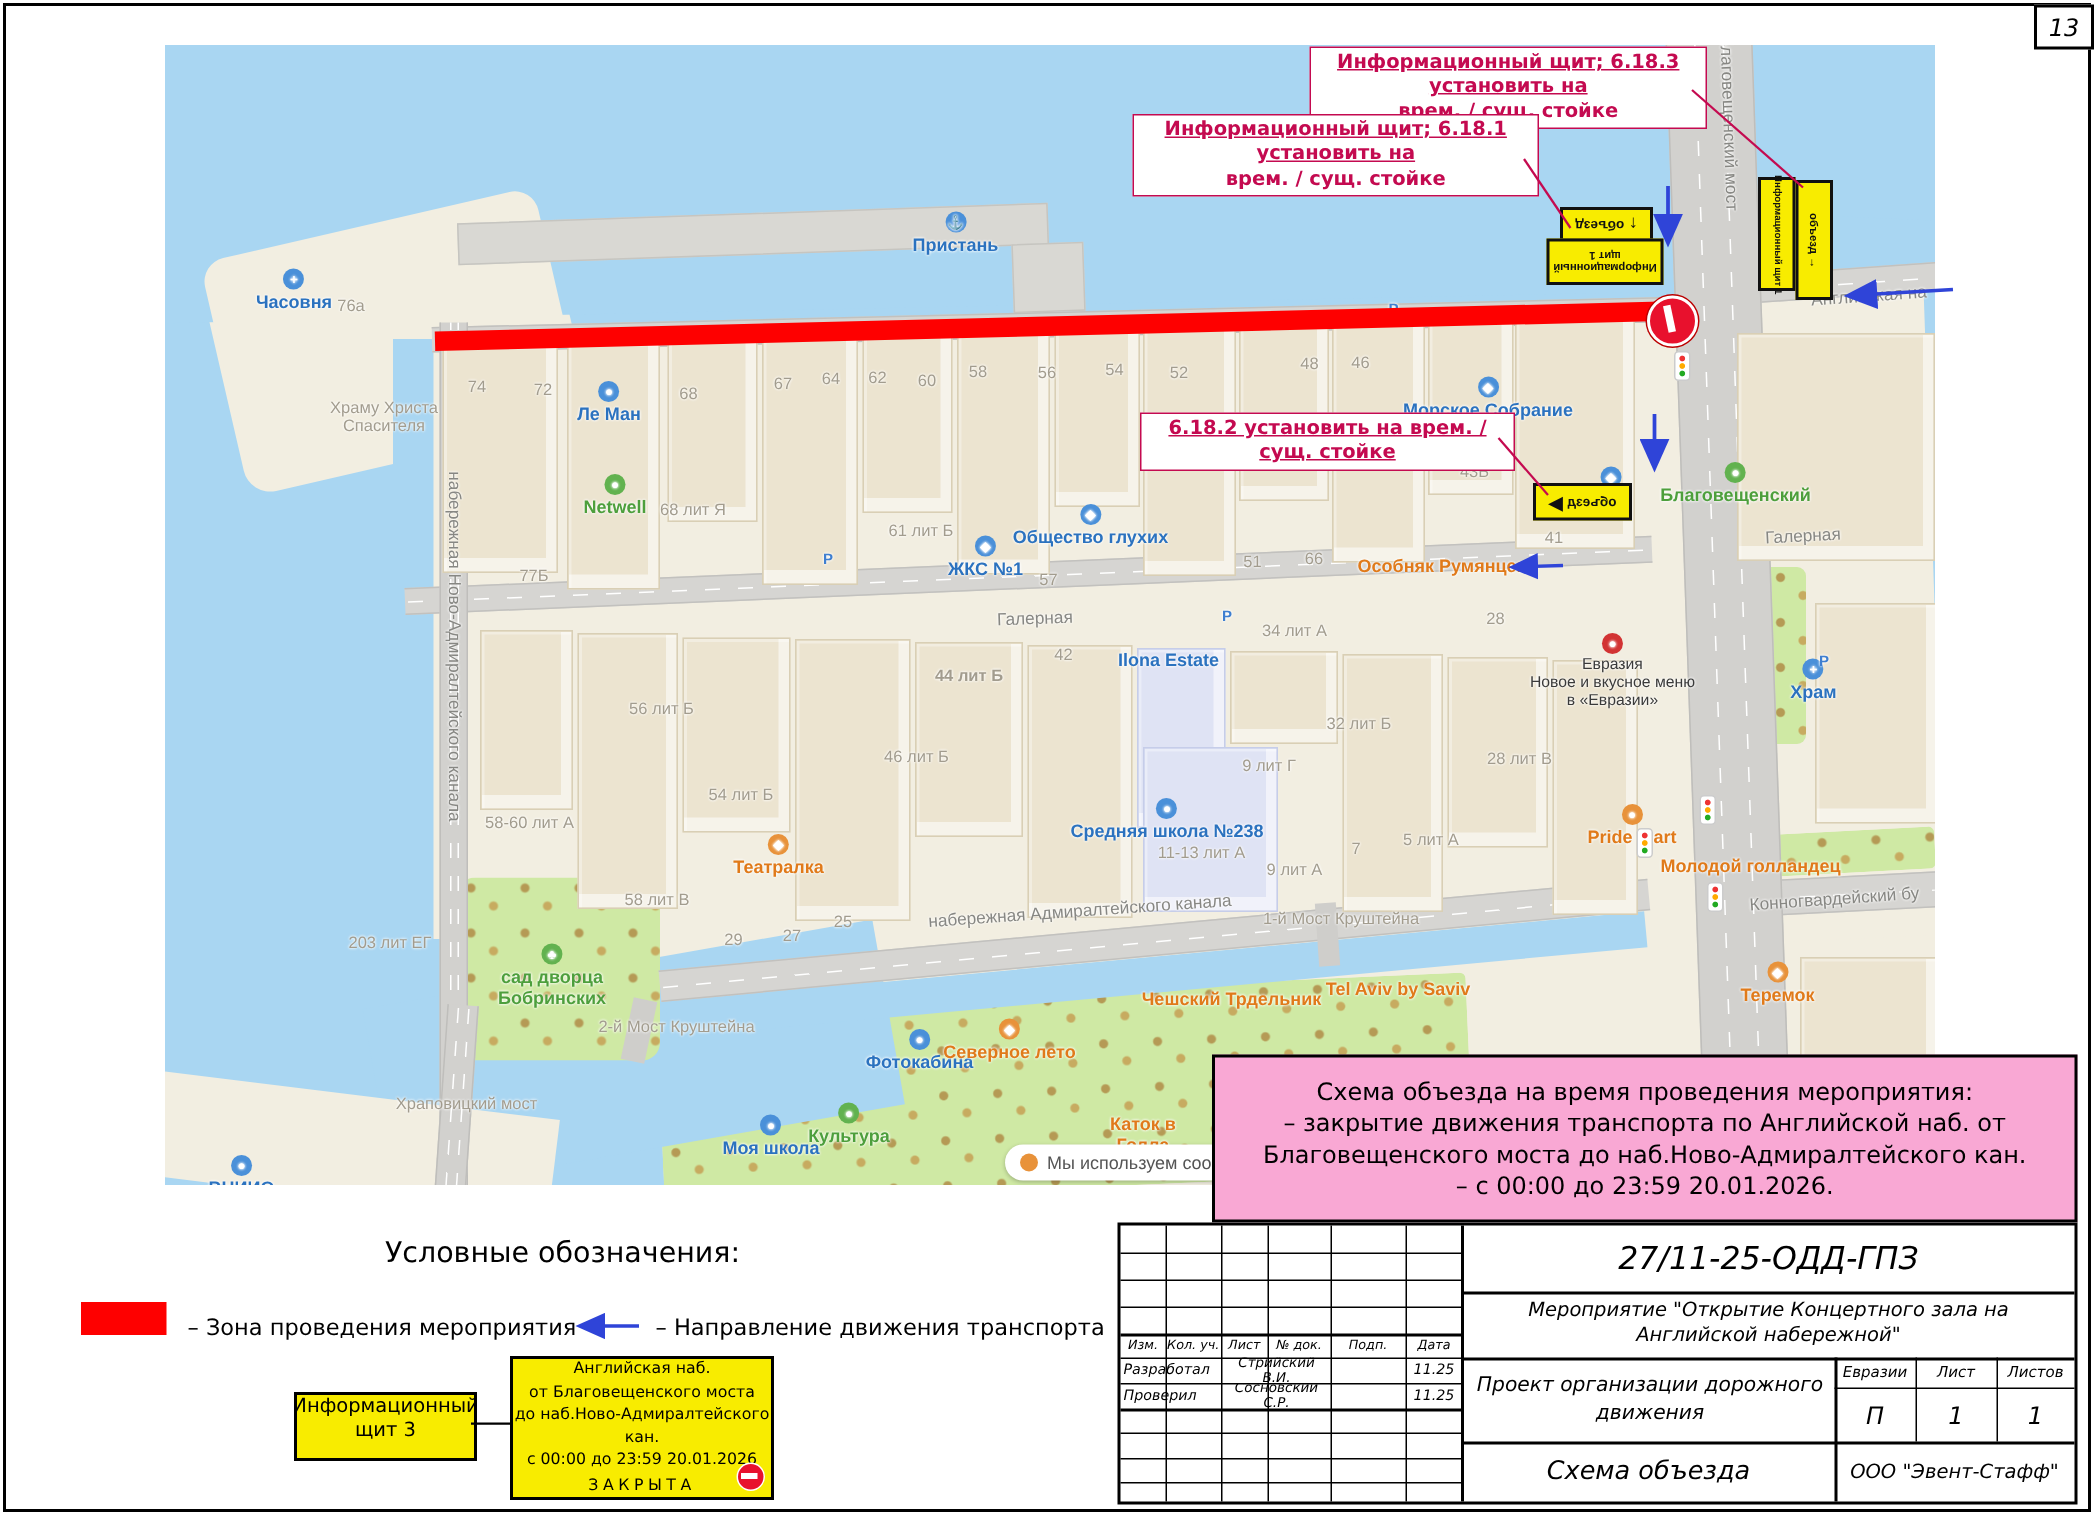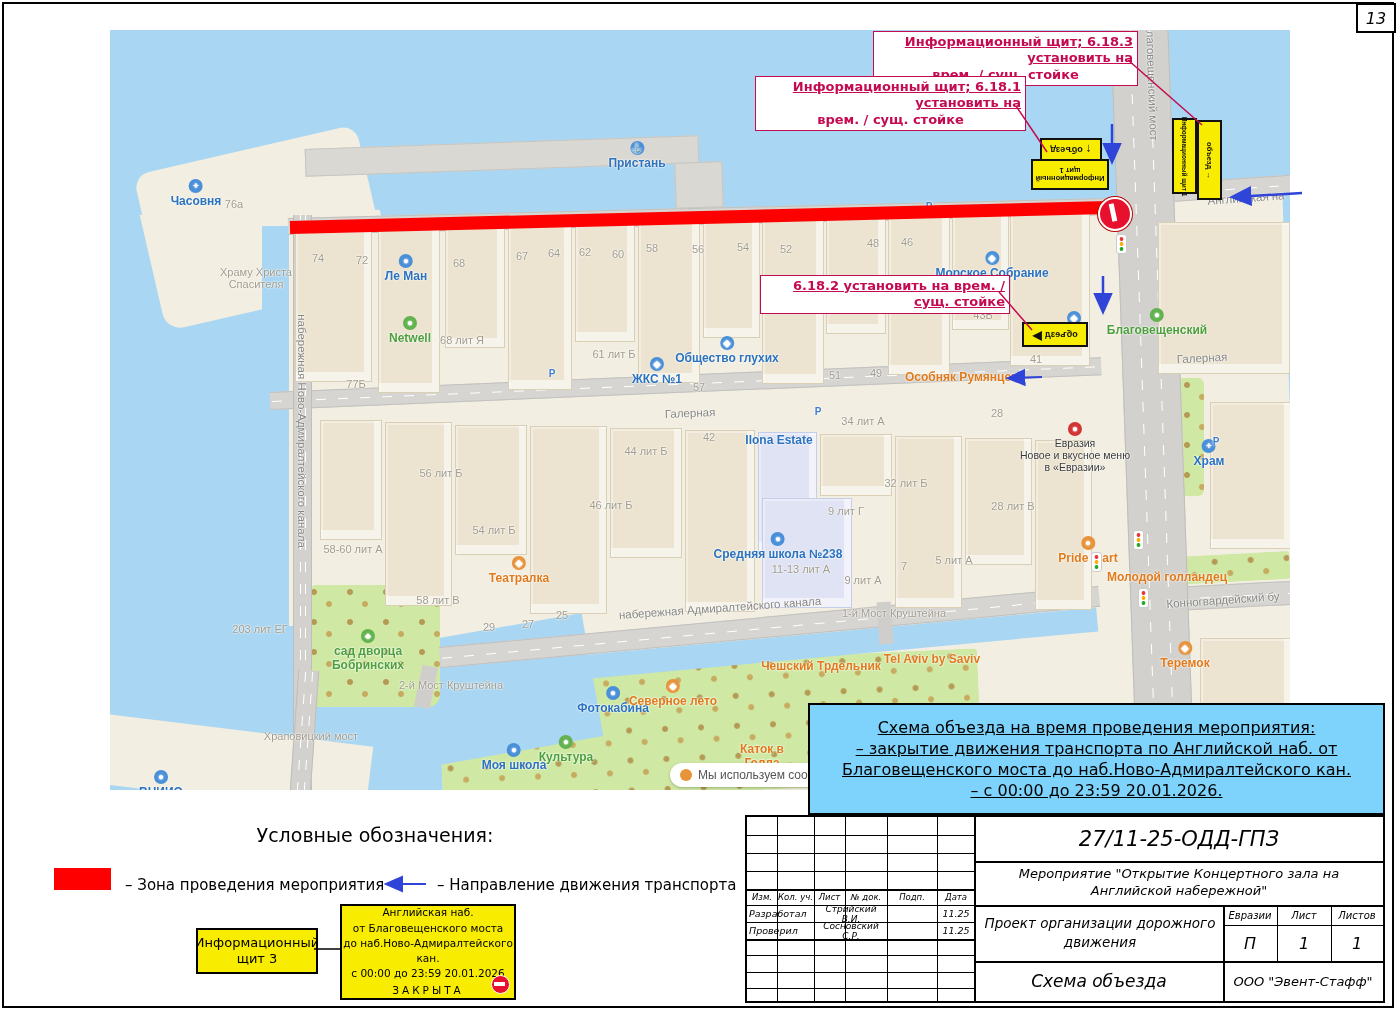--- a/index.html
+++ b/index.html
@@ -57,41 +57,41 @@
     display:flex;align-items:center;justify-content:center;gap:3px;
     font:bold 9px "Liberation Sans",sans-serif;text-align:center;line-height:1.05;}
   .ysign .arr{font-size:12px;line-height:1;}
   .mirror{display:inline-block;transform:scaleX(-1);}
   .rot180{transform:rotate(180deg);}
   .vert{overflow:visible;}
   .vert .inner{transform:rotate(90deg);white-space:nowrap;font:bold 7.5px "Liberation Sans",sans-serif;}
   
   .callout{position:absolute;background:#fff;border:1.5px solid #c40a50;color:#c40a50;z-index:9;
     font:bold 13px "DejaVu Sans",sans-serif;text-align:center;padding:2px 4px;line-height:1.25;}
-  .callout .u{text-decoration:underline;text-align:right;}
+  .callout .u{text-decoration:underline;}
   
   .legend-title{position:absolute;left:210px;top:824px;width:330px;text-align:center;
     font:19px "DejaVu Sans",sans-serif;color:#000;}
   .legend-row{position:absolute;top:876px;font:15px "DejaVu Sans",sans-serif;color:#000;}
   .legend-swatch{position:absolute;left:54px;top:868px;width:57px;height:22px;background:#fe0000;}
   .board-label{position:absolute;left:196px;top:928px;width:118px;height:42px;background:#f8ec00;
-    border:2px solid #000;display:flex;flex-direction:column;align-items:center;justify-content:center;
+    border:2px solid #000;display:flex;flex-direction:column;align-items:center;justify-content:flex-start;
     font:13px "DejaVu Sans",sans-serif;line-height:1.2;}
   .board-big{position:absolute;left:340px;top:904px;width:172px;height:92px;background:#f8ec00;
     border:2px solid #000;font:10.5px "DejaVu Sans",sans-serif;text-align:center;
     display:flex;flex-direction:column;justify-content:center;line-height:1.45;}
   .board-big .closed{letter-spacing:3px;margin-top:2px;}
   .board-ne{position:absolute;right:4px;bottom:4px;width:17px;height:17px;border-radius:50%;
     background:#e8112d;border:1px solid #fff;}
   .board-ne::after{content:"";position:absolute;left:2px;top:6px;width:11px;height:4px;background:#fff;}
   
-  .descbox{position:absolute;left:808px;top:703px;width:577px;height:112px;background:#7dd3fc;
+  .descbox{position:absolute;left:808px;top:703px;width:577px;height:112px;background:#f9a8d4;
     border:2px solid #000;box-sizing:border-box;z-index:10;
     display:flex;flex-direction:column;justify-content:center;text-align:center;
-    font:16px "DejaVu Sans",sans-serif;line-height:1.32;text-decoration:underline;}
+    font:16px "DejaVu Sans",sans-serif;line-height:1.32;}
   .tb{position:absolute;left:745px;top:815px;width:640px;height:188px;background:#fff;z-index:10;
     border:2px solid #000;box-sizing:border-box;font-style:italic;font-family:"DejaVu Sans",sans-serif;}
   .tb .cell{position:absolute;display:flex;align-items:center;justify-content:center;text-align:center;
     box-sizing:border-box;overflow:hidden;}
   .hl{position:absolute;background:#000;height:1px;} .vl{position:absolute;background:#000;width:1px;}
   .thick{height:2px;} .vthick{width:2px;}
   svg.ovl{position:absolute;left:0;top:0;z-index:9;pointer-events:none;}
 </style>
 </head>
 <body>
@@ -192,35 +192,35 @@
       <div class="ml num" style="left: 763px; top: 207px; transform: translateX(-50%);">48</div>
       <div class="ml num" style="left: 797px; top: 206px; transform: translateX(-50%);">46</div>
       <div class="ml poi" style="left: 882px; top: 220px; transform: translateX(-50%);"><span class="mic poi">◆</span><br>Морское Собрание</div>
       <div class="ml green" style="left: 300px; top: 285px; transform: translateX(-50%);"><span class="mic green">●</span><br>Netwell</div>
       <div class="ml num" style="left: 352px; top: 304px; transform: translateX(-50%);">68 лит Я</div>
       <div class="ml num" style="left: 504px; top: 318px; transform: translateX(-50%);">61 лит Б</div>
       <div class="ml poi" style="left: 547px; top: 326px; transform: translateX(-50%);"><span class="mic poi">◆</span><br>ЖКС №1</div>
       <div class="ml poi" style="left: 617px; top: 305px; transform: translateX(-50%);"><span class="mic poi">◆</span><br>Общество глухих</div>
       <div class="ml num" style="left: 589px; top: 351px; transform: translateX(-50%);">57</div>
       <div class="ml num" style="left: 725px; top: 339px; transform: translateX(-50%);">51</div>
-      <div class="ml num" style="left: 766px; top: 337px; transform: translateX(-50%);">49</div>
+      <div class="ml num" style="left: 766px; top: 337px; transform: translateX(-50%);">66</div>
       <div class="ml food" style="left: 855px; top: 340px; transform: translateX(-50%);">Особняк Румянцева</div>
       <div class="ml num" style="left: 873px; top: 279px; transform: translateX(-50%);">43Б</div>
       <div class="ml num" style="left: 926px; top: 323px; transform: translateX(-50%);">41</div>
       <div class="ml poi" style="left: 964px; top: 280px; transform: translateX(-50%);"><span class="mic poi">◆</span><br>СУД</div>
       <div class="ml green" style="left: 1047px; top: 277px; transform: translateX(-50%);"><span class="mic green">●</span><br>Благовещенский</div>
       <div class="ml street" style="left: 1092px; top: 322px; transform: translateX(-50%) rotate(-3deg);">Галерная</div>
       <div class="ml poi" style="left: 1099px; top: 408px; transform: translateX(-50%);"><span class="mic poi">+</span><br>Храм</div>
       <div class="ml ad" style="left: 965px; top: 392px; transform: translateX(-50%);"><span class="mic ad">●</span><br>Евразия<br>Новое и вкусное меню<br>в «Евразии»</div>
       <div class="ml num" style="left: 887px; top: 377px; transform: translateX(-50%);">28</div>
       <div class="ml num" style="left: 753px; top: 385px; transform: translateX(-50%);">34 лит А</div>
       <div class="ml street" style="left: 580px; top: 377px; transform: translateX(-50%) rotate(-2deg);">Галерная</div>
       <div class="ml num" style="left: 599px; top: 401px; transform: translateX(-50%);">42</div>
       <div class="ml poi" style="left: 637px; top: 403px; transform: translateX(-50%); margin-left: 32px;">Ilona Estate</div>
-      <div class="ml num" style="left: 536px; top: 415px; transform: translateX(-50%);">44 лит Б</div>
+      <div class="ml num" style="left: 536px; top: 415px; transform: translateX(-50%); font-weight: bold;">44 лит Б</div>
       <div class="ml num" style="left: 331px; top: 437px; transform: translateX(-50%);">56 лит Б</div>
       <div class="ml num" style="left: 796px; top: 447px; transform: translateX(-50%);">32 лит Б</div>
       <div class="ml num" style="left: 736px; top: 475px; transform: translateX(-50%);">9 лит Г</div>
       <div class="ml num" style="left: 501px; top: 469px; transform: translateX(-50%);">46 лит Б</div>
       <div class="ml num" style="left: 903px; top: 470px; transform: translateX(-50%);">28 лит В</div>
       <div class="ml num" style="left: 384px; top: 494px; transform: translateX(-50%);">54 лит Б</div>
       <div class="ml food" style="left: 409px; top: 525px; transform: translateX(-50%);"><span class="mic food">◆</span><br>Театралка</div>
       <div class="ml poi" style="left: 668px; top: 501px; transform: translateX(-50%);"><span class="mic poi">●</span><br>Средняя школа №238</div>
       <div class="ml num" style="left: 691px; top: 533px; transform: translateX(-50%);">11-13 лит А</div>
       <div class="ml num" style="left: 753px; top: 544px; transform: translateX(-50%);">9 лит А</div>

